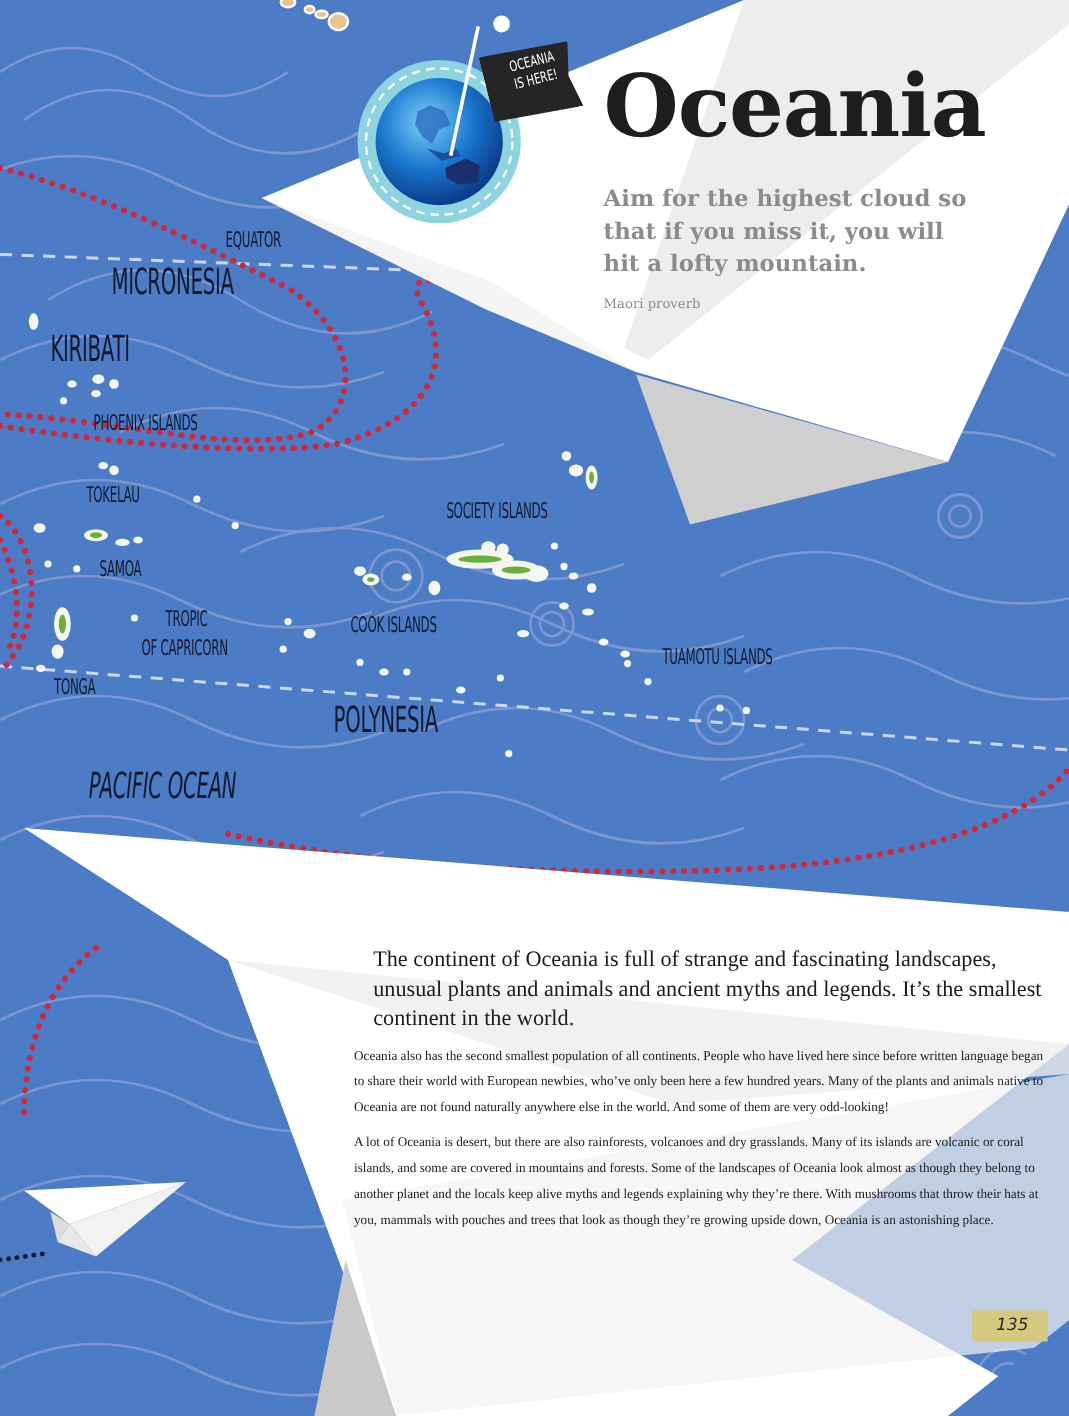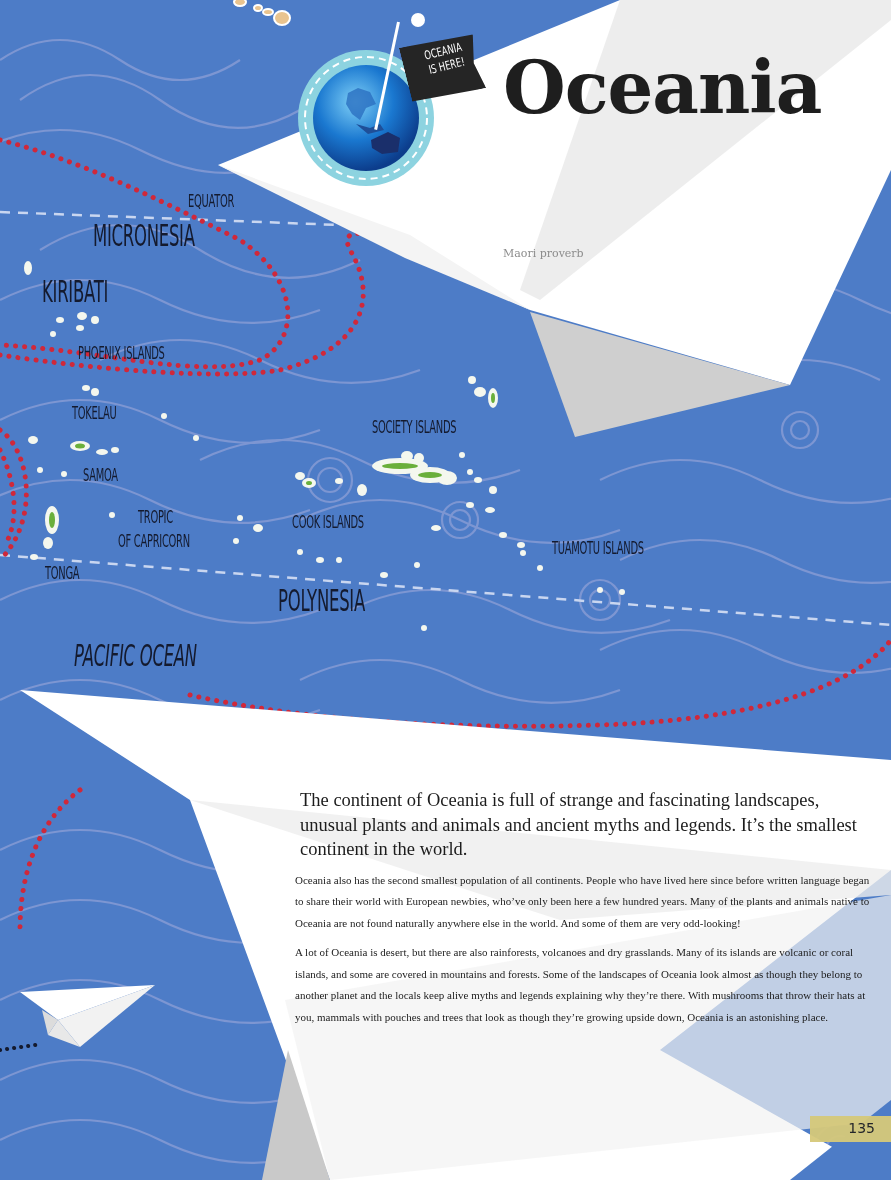--- a/index.html
+++ b/index.html
@@ -16,23 +16,23 @@
     .label.italic { font-style: italic; }
     .globe-badge { position: absolute; left: 296px; top: 48px; width: 140px; height: 140px; }
     .flag { position: absolute; left: 405px; top: 38px; width: 75px; height: 60px; background: #252525; transform: rotate(-14deg); clip-path: polygon(0 0, 100% 8%, 92% 55%, 100% 100%, 0 92%); }
     .flag-text { position: absolute; left: 410px; top: 44px; width: 70px; font-family: "DejaVu Sans", sans-serif; font-size: 12px; line-height: 15px; color: #fff; text-align: center; transform: rotate(-14deg) scaleX(0.7); transform-origin: center; }
     .flag-pole { position: absolute; left: 397px; top: 22px; width: 3px; height: 110px; background: #fff; transform: rotate(12deg); transform-origin: top center; }
     .flag-knob { position: absolute; left: 411px; top: 13px; width: 14px; height: 14px; border-radius: 50%; background: #fff; }
     .title { position: absolute; left: 503px; top: 52px; font-family: "DejaVu Serif", serif; font-weight: bold; font-size: 72px; color: #1e1e1e; letter-spacing: -1px; line-height: 1; }
     .quote { position: absolute; left: 503px; top: 153px; width: 310px; font-family: "DejaVu Serif", serif; font-weight: bold; font-size: 19px; line-height: 27px; color: #8c8c8c; }
     .attribution { position: absolute; left: 503px; top: 247px; font-family: "DejaVu Serif", serif; font-weight: normal; font-size: 11px; color: #8c8c8c; }
     .body-text { position: absolute; left: 295px; top: 788px; width: 580px; font-family: "Liberation Serif", serif; color: #1c1c1c; }
-    .lead { font-size: 18.5px; line-height: 24.5px; margin: 0 0 8px 5px; }
+    .lead { font-size: 18.5px; line-height: 24.5px; margin: 0 0 8px 16px; }
     .para { font-size: 11px; line-height: 21.6px; margin: 0 0 8px 0; }
-    .page-number { position: absolute; left: 810px; top: 1116px; width: 81px; height: 26px; background: #d6c97a; opacity: 0.95; }
+    .page-number { position: absolute; left: 810px; top: 1092px; width: 63px; height: 26px; background: #d6c97a; opacity: 0.95; font-style: italic; }
     .page-number span { position: absolute; right: 16px; top: 4px; font-family: "DejaVu Sans", sans-serif; font-size: 14px; color: #222; }
   </style>
 </head>
 <body>
 
 <div class="page">
 
   <div class="ocean">
     <svg width="891" height="1180" viewBox="0 0 891 1180">
       <g fill="none" stroke="#8d9fd6" stroke-width="2.2" opacity="0.75">
@@ -219,20 +219,21 @@
   </div>
   <div class="flag-pole"></div>
   <div class="flag-knob"></div>
   <div class="flag"></div>
   <div class="flag-text">
     <div>OCEANIA</div>
     <div>IS HERE!</div>
   </div>
 
   <h1 class="title" style="margin:0;">Oceania</h1>
+  <div class="quote">Aim for the highest cloud so that if you miss it, you will hit a lofty mountain.</div>
   <div class="attribution">Maori proverb</div>
 
   <div class="body-text">
     <p class="lead">The continent of Oceania is full of strange and fascinating landscapes, unusual plants and animals and ancient myths and legends. It’s the smallest continent in the world.</p>
     <p class="para">Oceania also has the second smallest population of all continents. People who have lived here since before written language began to share their world with European newbies, who’ve only been here a few hundred years. Many of the plants and animals native to Oceania are not found naturally anywhere else in the world. And some of them are very odd-looking!</p>
     <p class="para">A lot of Oceania is desert, but there are also rainforests, volcanoes and dry grasslands. Many of its islands are volcanic or coral islands, and some are covered in mountains and forests. Some of the landscapes of Oceania look almost as though they belong to another planet and the locals keep alive myths and legends explaining why they’re there. With mushrooms that throw their hats at you, mammals with pouches and trees that look as though they’re growing upside down, Oceania is an astonishing place.</p>
   </div>
 
   <div class="page-number">
     <span>135</span>

